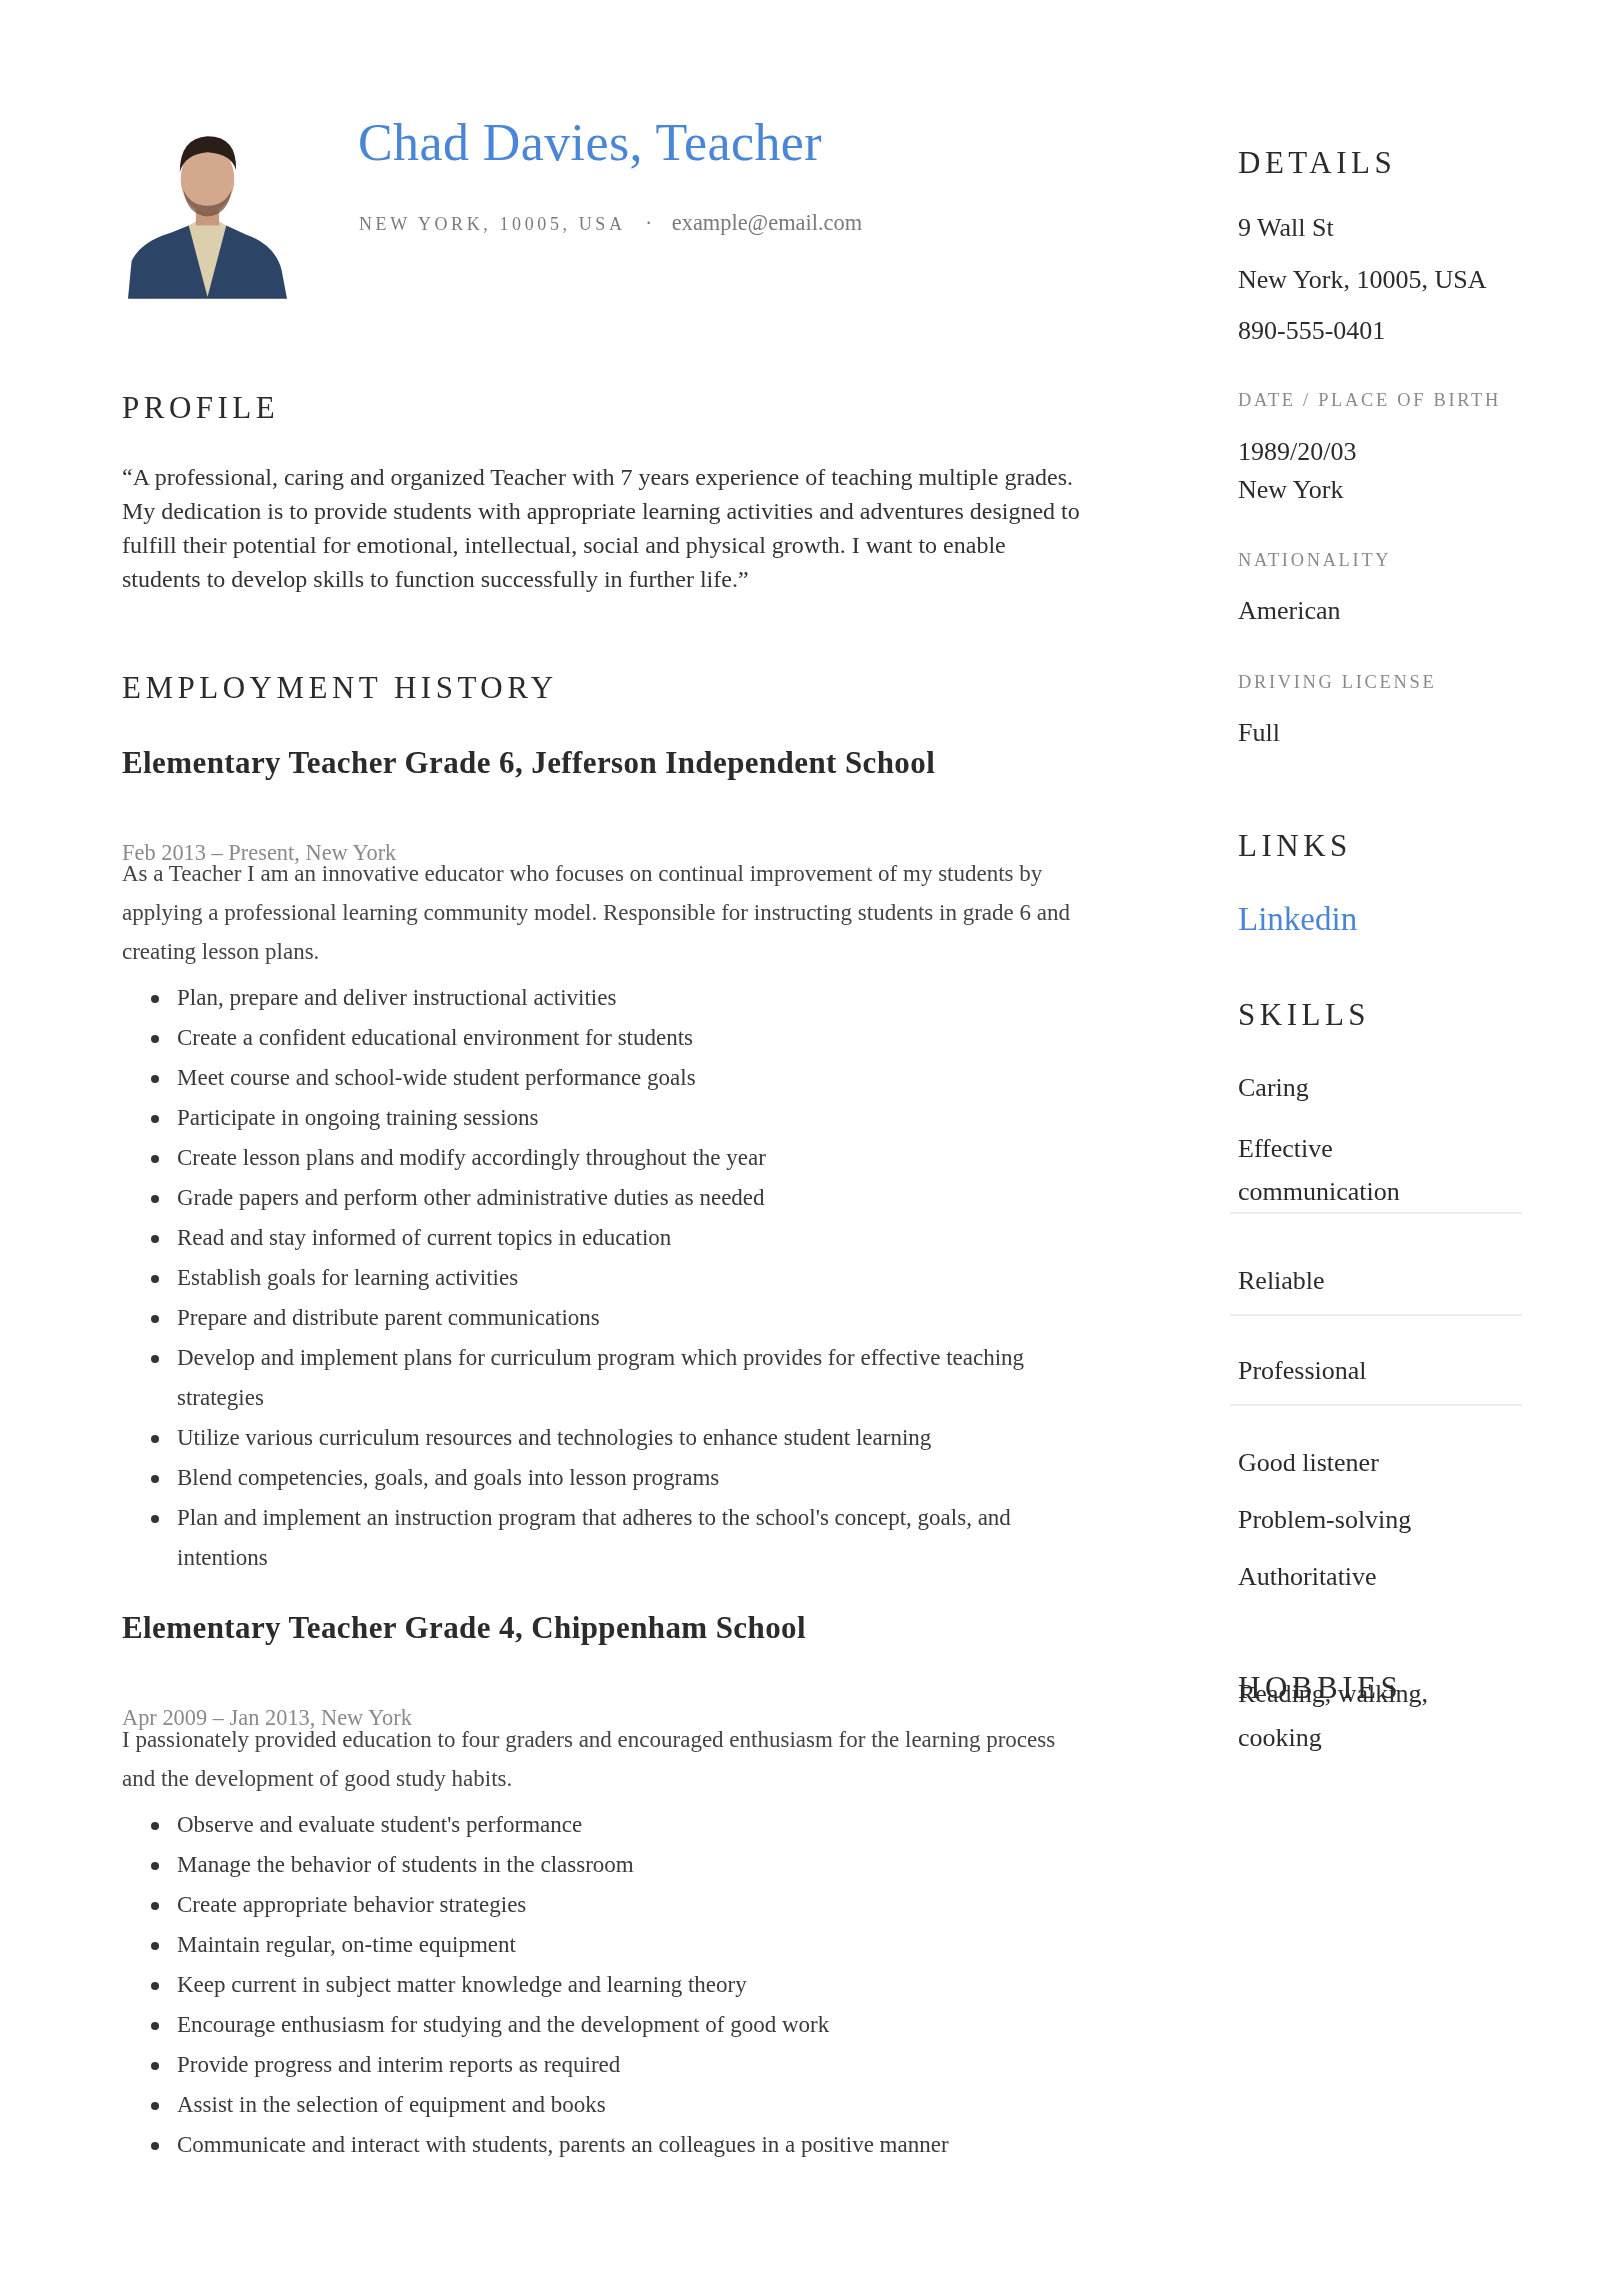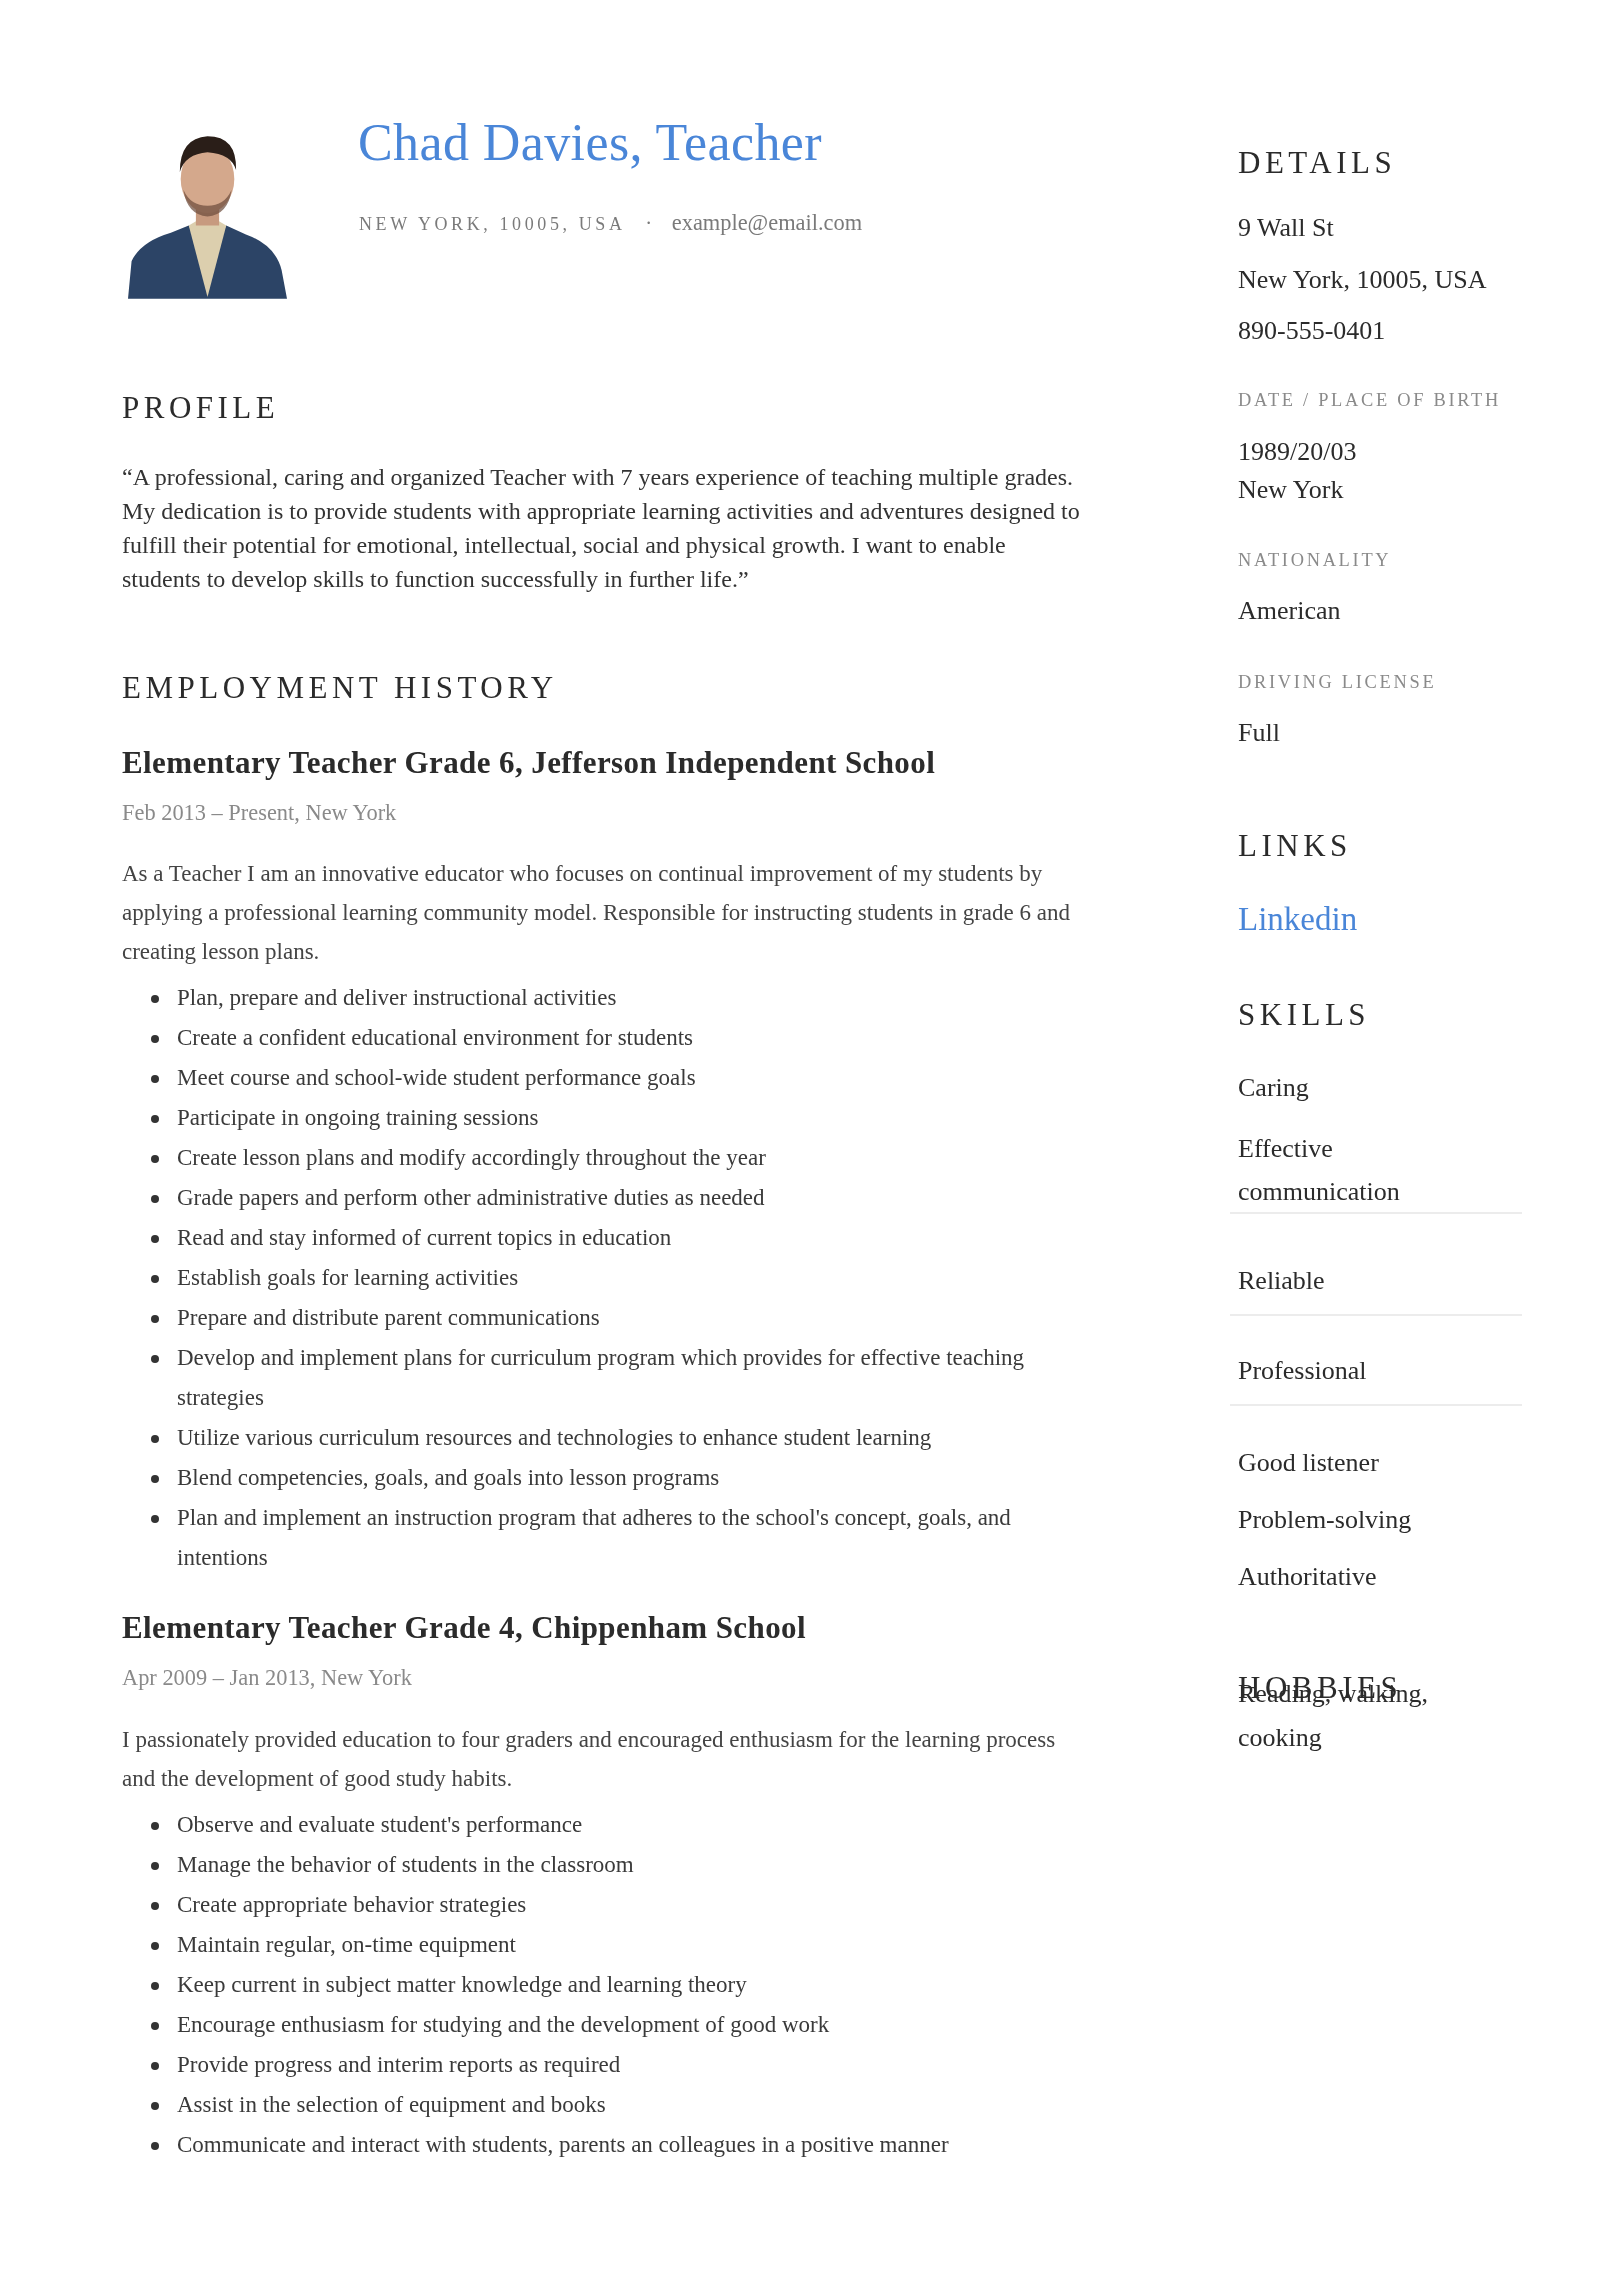--- a/index.html
+++ b/index.html
@@ -15,21 +15,21 @@
   .contact .dot { margin: 0 19.7px; }
   .contact .email { font-size: 22.4px; }
 
   
   .sec { font-size: 31px; letter-spacing: 4.5px; color: #2b2b2b; }
 
   
   .para { position: absolute; left: 122px; width: 967px; font-size: 24px; line-height: 34px; color: #333; white-space: normal; }
   .desc { position: absolute; left: 122px; width: 967px; font-size: 23px; line-height: 39px; color: #444; white-space: normal; }
   .job-title { left: 122px; font-size: 31px; font-weight: bold; color: #2b2b2b; letter-spacing: 0.4px; }
-  .job-date { left: 122px; font-size: 22.4px; color: #8a8a8a; }
+  .job-date { left: 122px; font-size: 22.4px; color: #8a8a8a; margin-top: 40px; }
   ul.bullets { position: absolute; left: 122px; width: 976px; margin: 0; padding: 0; list-style: none; }
   ul.bullets li { position: relative; padding-left: 55px; font-size: 23px; line-height: 40px; color: #3a3a3a; }
   ul.bullets li::before { content: ""; position: absolute; left: 29px; top: 17px; width: 8px; height: 8px; border-radius: 50%; background: #333; }
 
   
   .rc { left: 1238px; }
   .r-item { font-size: 26px; color: #2b2b2b; }
   .r-label { font-size: 18.4px; letter-spacing: 2.7px; color: #8a8a8a; }
   .r-link { font-size: 33px; color: #4a86d8; text-decoration: none; }
   .skill-div { position: absolute; left: 1230px; width: 292px; height: 1.8px; background: #ececec; }

